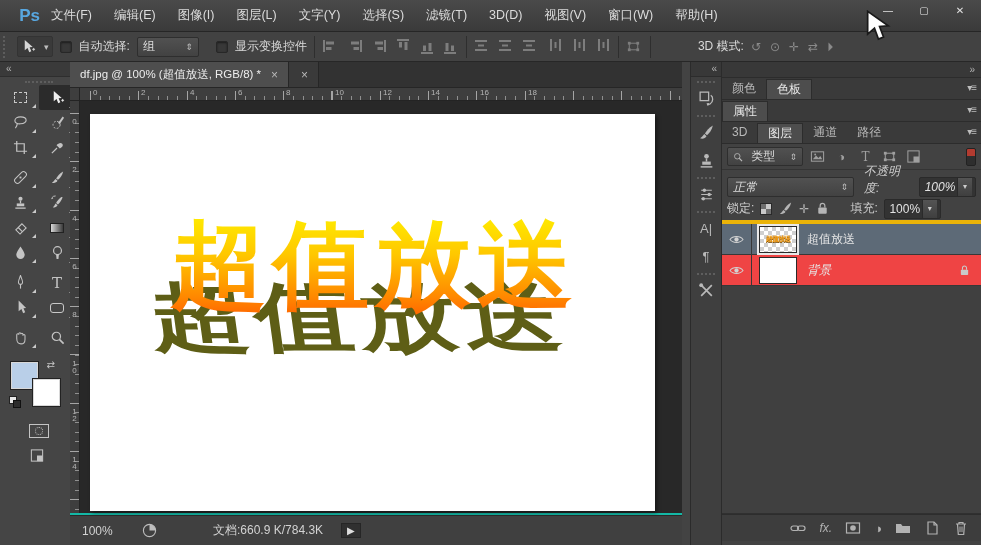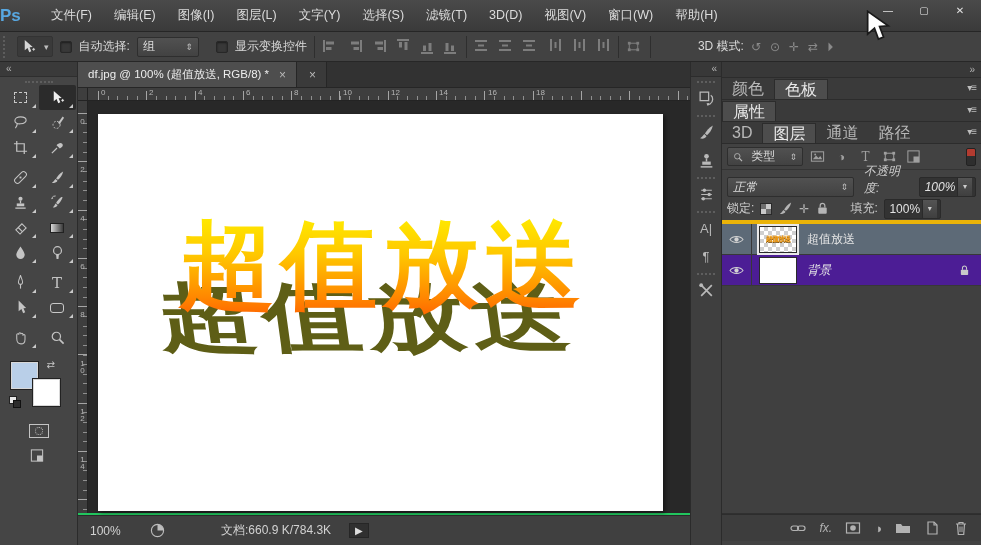--- a/index.html
+++ b/index.html
@@ -4,21 +4,21 @@
 <style>
   * { margin:0; padding:0; box-sizing:border-box; }
   html,body { width:981px; height:545px; overflow:hidden; background:#282828;
     font-family:"Liberation Sans","DejaVu Sans",sans-serif; }
   .app { position:relative; width:981px; height:545px; background:#434343; color:#d6d6d6; font-size:12px; }
 
   
   .menubar { position:absolute; left:0; top:0; width:981px; height:32px;
     background:linear-gradient(#4a4a4a,#3a3a3a); border-bottom:1px solid #262626;
     display:flex; align-items:center; }
-  .ps-logo { width:40px; text-align:left; font-weight:bold; font-size:17px; color:#58a7e0; }
+  .ps-logo { width:40px; text-align:right; font-weight:bold; font-size:17px; color:#58a7e0; }
   .menu-item { padding:0 11px; line-height:31px; color:#dcdcdc; font-size:12.5px; cursor:default; }
   .win-controls { position:absolute; right:6px; top:3px; display:flex; gap:6px; }
   .win-btn { width:30px; height:17px; text-align:center; line-height:16px; font-size:10px; color:#e3e3e3; }
 
   
   .optionsbar { position:absolute; left:0; top:32px; width:981px; height:30px;
     background:#424242; border-bottom:1px solid #272727; display:flex; align-items:center; gap:7px; padding-left:3px; }
   .grip-v { width:5px; height:22px; border-left:2px dotted #5d5d5d; margin-right:2px; }
   .tool-preset { display:flex; align-items:center; gap:2px; padding:2px 3px; border:1px solid #333; border-radius:2px; background:#3a3a3a; }
   .cb { width:12px; height:12px; background:#383838; border:1px solid #272727; border-radius:2px; box-shadow:inset 0 1px 2px rgba(0,0,0,.5); }
@@ -49,21 +49,21 @@
   .bg-swatch { position:absolute; left:24px; top:17px; width:27px; height:27px; background:#fff; border:1.5px solid #d8d8d8; box-shadow:0 0 0 1px #222; }
   .swap-arr { position:absolute; left:38px; top:-3px; font-size:10px; color:#c5c5c5; }
   .mini-sw { position:absolute; left:0; top:34px; width:12px; height:12px; }
   .mini-sw .a { position:absolute; left:0; top:0; width:8px; height:8px; background:#e9e9e9; border:1px solid #222; }
   .mini-sw .b { position:absolute; left:4px; top:4px; width:8px; height:8px; background:#2d2d2d; border:1px solid #111; }
   .below-tools { display:flex; flex-direction:column; align-items:center; gap:10px; margin-top:10px; color:#c4c4c4;}
   .qmask { width:20px; height:14px; border:1px solid #c4c4c4; display:flex; align-items:center; justify-content:center; }
   .qmask i { width:8px; height:8px; border:1px dotted #c4c4c4; border-radius:50%; }
 
   
-  .docarea { position:absolute; left:78px; top:62px; width:612px; height:483px; background:#22c55e; }
+  .docarea { position:absolute; left:70px; top:62px; width:612px; height:483px; background:#14b8a6; }
   .tabbar { position:absolute; left:0; top:0; width:612px; height:26px; background:#323232; border-bottom:1px solid #262626; display:flex; align-items:flex-end; }
   .doc-tab { height:25px; display:flex; align-items:center; gap:8px; padding:0 8px 0 10px; font-size:11.5px;
     border-right:1px solid #262626; color:#b5b5b5; background:#3a3a3a; }
   .doc-tab.active { background:#4e4e4e; color:#ececec; }
   .tab-close { font-size:12px; color:#b9b9b9; padding:0 2px; }
   .hruler { position:absolute; left:10px; top:26px; width:602px; height:13px; background:#3e3e3e; border-bottom:1px solid #232323; overflow:hidden; }
   .hruler .minor { position:absolute; left:10px; right:0; bottom:0; height:4px; background:repeating-linear-gradient(to right,#8f8f8f 0 1px,transparent 1px 9.66px); }
   .hruler .major { position:absolute; left:10px; right:0; bottom:0; height:9px; background:repeating-linear-gradient(to right,#a5a5a5 0 1px,transparent 1px 48.3px); }
   .hruler .num { position:absolute; top:0; font-size:8px; color:#b5b5b5; }
   .vruler { position:absolute; left:0; top:39px; width:10px; height:412px; background:#3e3e3e; border-right:1px solid #232323; overflow:hidden; }
@@ -91,38 +91,38 @@
   .ds-head { height:15px; background:#383838; border-bottom:1px solid #2c2c2c; color:#b3b3b3; font-size:10px; text-align:right; padding-right:4px; line-height:14px;}
   .ds-grip { width:18px; margin:4px auto 1px; border-top:2px dotted #5e5e5e; }
   .ds-btn { width:26px; height:26px; margin:2px auto; display:flex; align-items:center; justify-content:center; color:#b9b9b9; border-radius:2px; }
   .ds-btn svg { width:17px; height:17px; }
   .ds-txt { font-size:13px; color:#b9b9b9; }
 
   
   .panels { position:absolute; left:722px; top:62px; width:259px; height:483px; background:#424242; }
   .pn-head { height:16px; background:#383838; border-bottom:1px solid #2c2c2c; color:#b3b3b3; font-size:10px; text-align:right; padding-right:6px; line-height:15px; }
   .pn-row { position:relative; height:22px; background:#3a3a3a; border-bottom:1px solid #2c2c2c; display:flex; align-items:flex-end; }
-  .pn-tab { height:20px; line-height:19px; padding:0 10px; font-size:16px; color:#b8b8b8; }
+  .pn-tab { height:20px; line-height:19px; padding:0 10px; font-size:12px; color:#b8b8b8; }
   .pn-tab.active { background:#4d4d4d; color:#e8e8e8; border:1px solid #2c2c2c; border-bottom:none; }
   .pn-menu { position:absolute; right:5px; top:4px; font-size:10px; color:#bdbdbd; letter-spacing:-1px; }
   .lp-filter { height:26px; display:flex; align-items:center; gap:5px; padding:0 5px; border-bottom:1px solid #343434; }
   .lp-filter .dd { width:76px; height:19px; }
   .f-icon { width:19px; height:17px; color:#9f9f9f; display:flex; align-items:center; justify-content:center; }
   .f-icon svg { width:15px; height:15px; }
   .toggle { margin-left:auto; width:10px; height:18px; border-radius:2px; background:linear-gradient(#b23b30 0 45%, #2e2e2e 45%); border:1px solid #222; }
   .lp-blend { height:27px; display:flex; align-items:flex-end; padding:0 5px; gap:4px;font-style:italic; }
   .blend-dd { width:128px; height:20px; }
   .small-label { font-size:12px; color:#cfcfcf; }
   .val-box { display:flex; align-items:center; height:20px; background:#333; border:1px solid #2a2a2a; border-radius:2px; padding:0 3px; }
   .val-box .v { font-size:12px; color:#e2e2e2; min-width:34px; text-align:center; }
   .val-btn { width:15px; height:18px; background:linear-gradient(#545454,#3f3f3f); border-left:1px solid #2a2a2a; text-align:center; font-size:8px; color:#ccc; line-height:17px; }
   .lp-lock { height:27px; display:flex; align-items:center; padding:0 5px; gap:6px; border-bottom:4px solid #eab308; }
   .lk-icon { width:15px; height:15px; color:#b5b5b5; }
   .checker4 { width:12px; height:12px; background:conic-gradient(#c9c9c9 25%, #6e6e6e 0 50%, #c9c9c9 0 75%, #6e6e6e 0); border:1px solid #2a2a2a; }
-  .layer-row { position:relative; height:31px; display:flex; align-items:center; border-bottom:1px solid #383838; background:#4c1d95; }
+  .layer-row { position:relative; height:31px; display:flex; align-items:center; border-bottom:1px solid #383838; background:#ef4444; }
   .layer-row.sel { background:#5d6a77; }
   .eye-cell { width:30px; display:flex; justify-content:center; border-right:1px solid #383838; align-self:stretch; align-items:center; }
   .eye { width:15px; height:13px; color:#d3d3d3; }
   .thumb { width:38px; height:27px; margin-left:7px; position:relative; display:flex; align-items:center; justify-content:center; overflow:hidden;
     background-image:linear-gradient(45deg,#cfcfcf 25%,transparent 25% 75%,#cfcfcf 75%), linear-gradient(45deg,#cfcfcf 25%,#ffffff 25% 75%,#cfcfcf 75%);
     background-size:8px 8px; background-position:0 0,4px 4px; border:1px solid #2a2a2a; }
   .layer-row.sel .thumb { outline:2px solid #e8e8e8; }
   .thumb-txt { font-size:7px; font-weight:bold; color:#f7a21b; text-shadow:0 1px 0 #7a4a00; letter-spacing:-1px; font-family:"DejaVu Sans",sans-serif; white-space:nowrap; }
   .thumb.white { background:#ffffff; }
   .layer-name { margin-left:10px; font-size:12px; color:#e6e6e6; }

